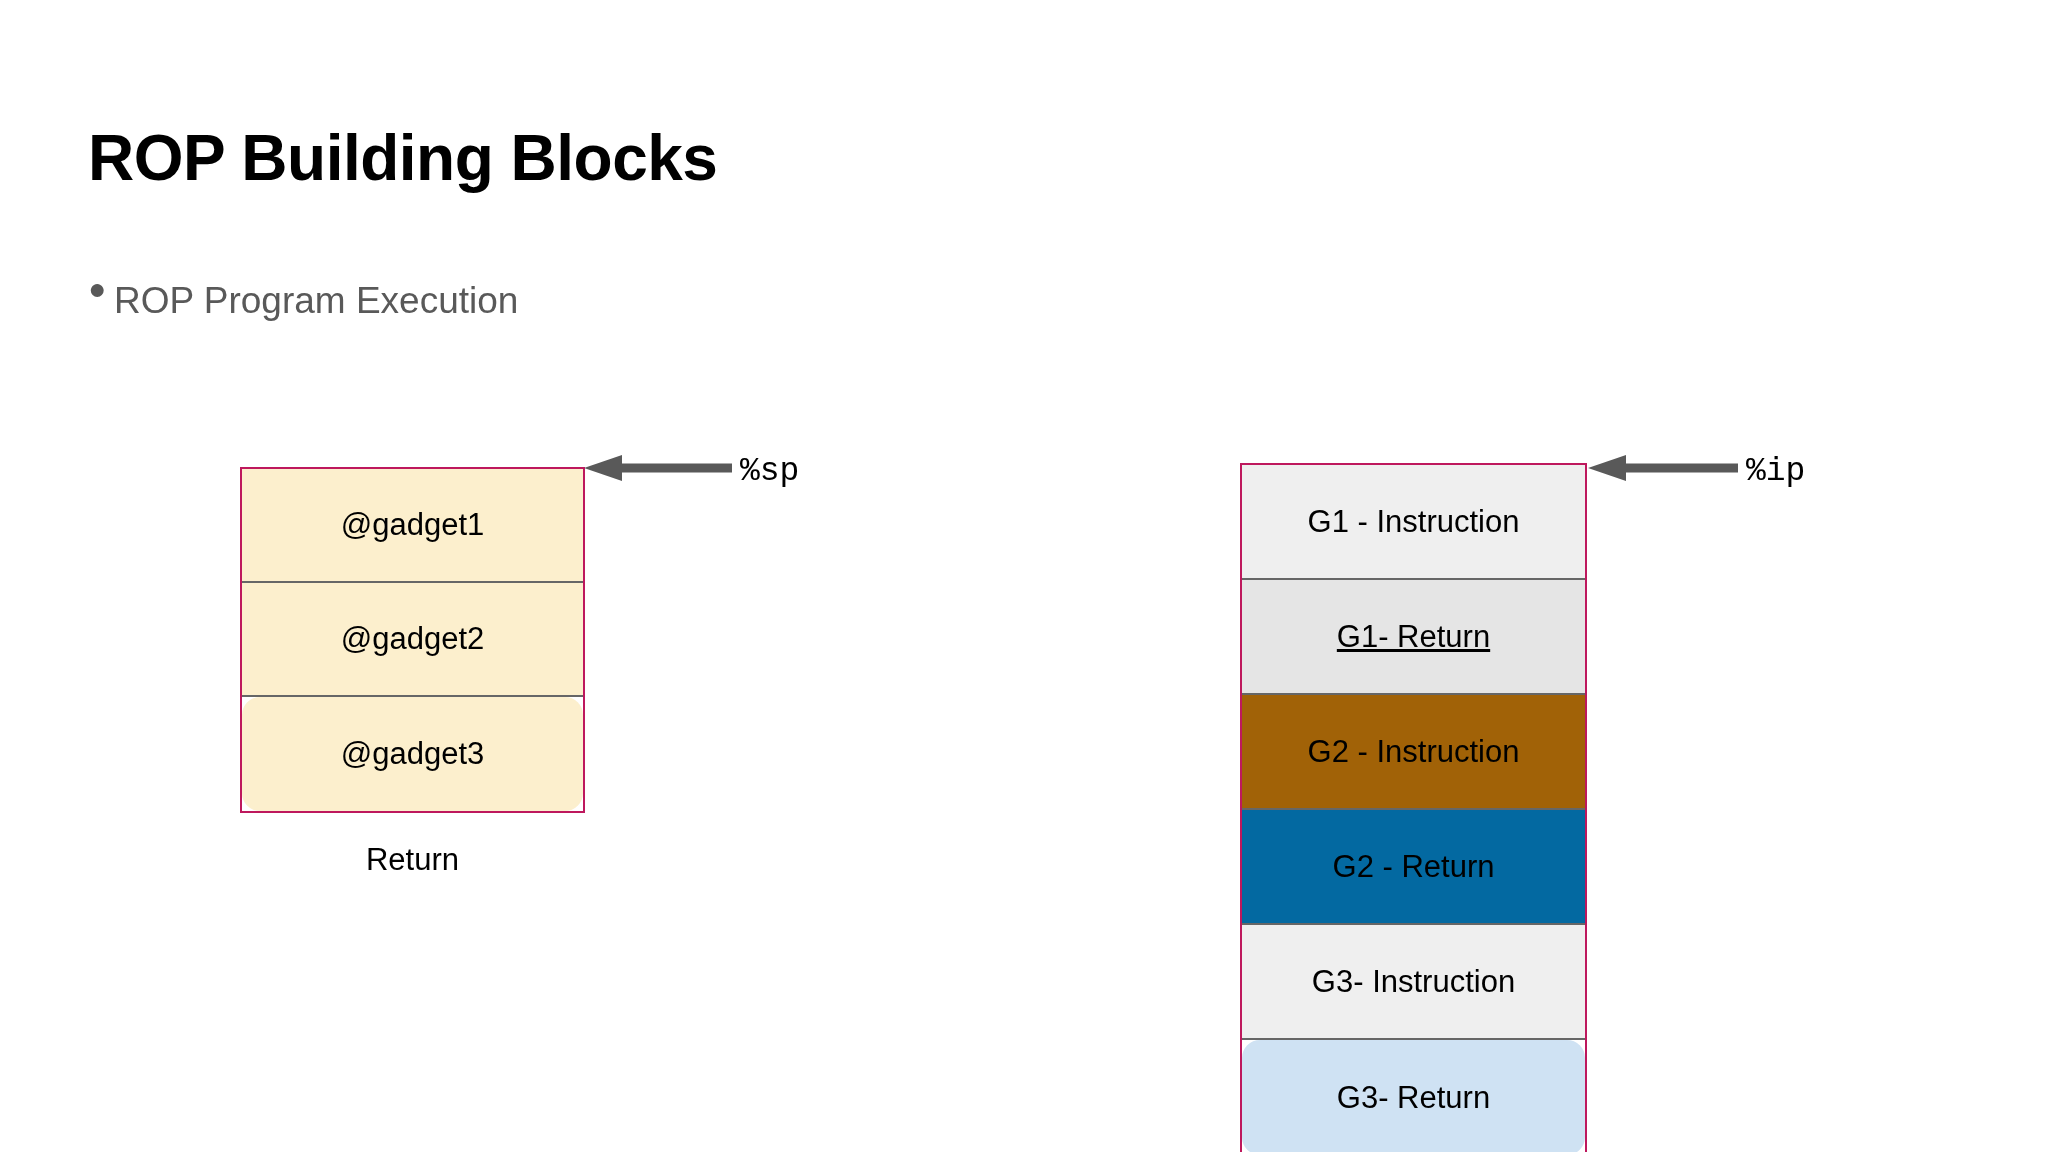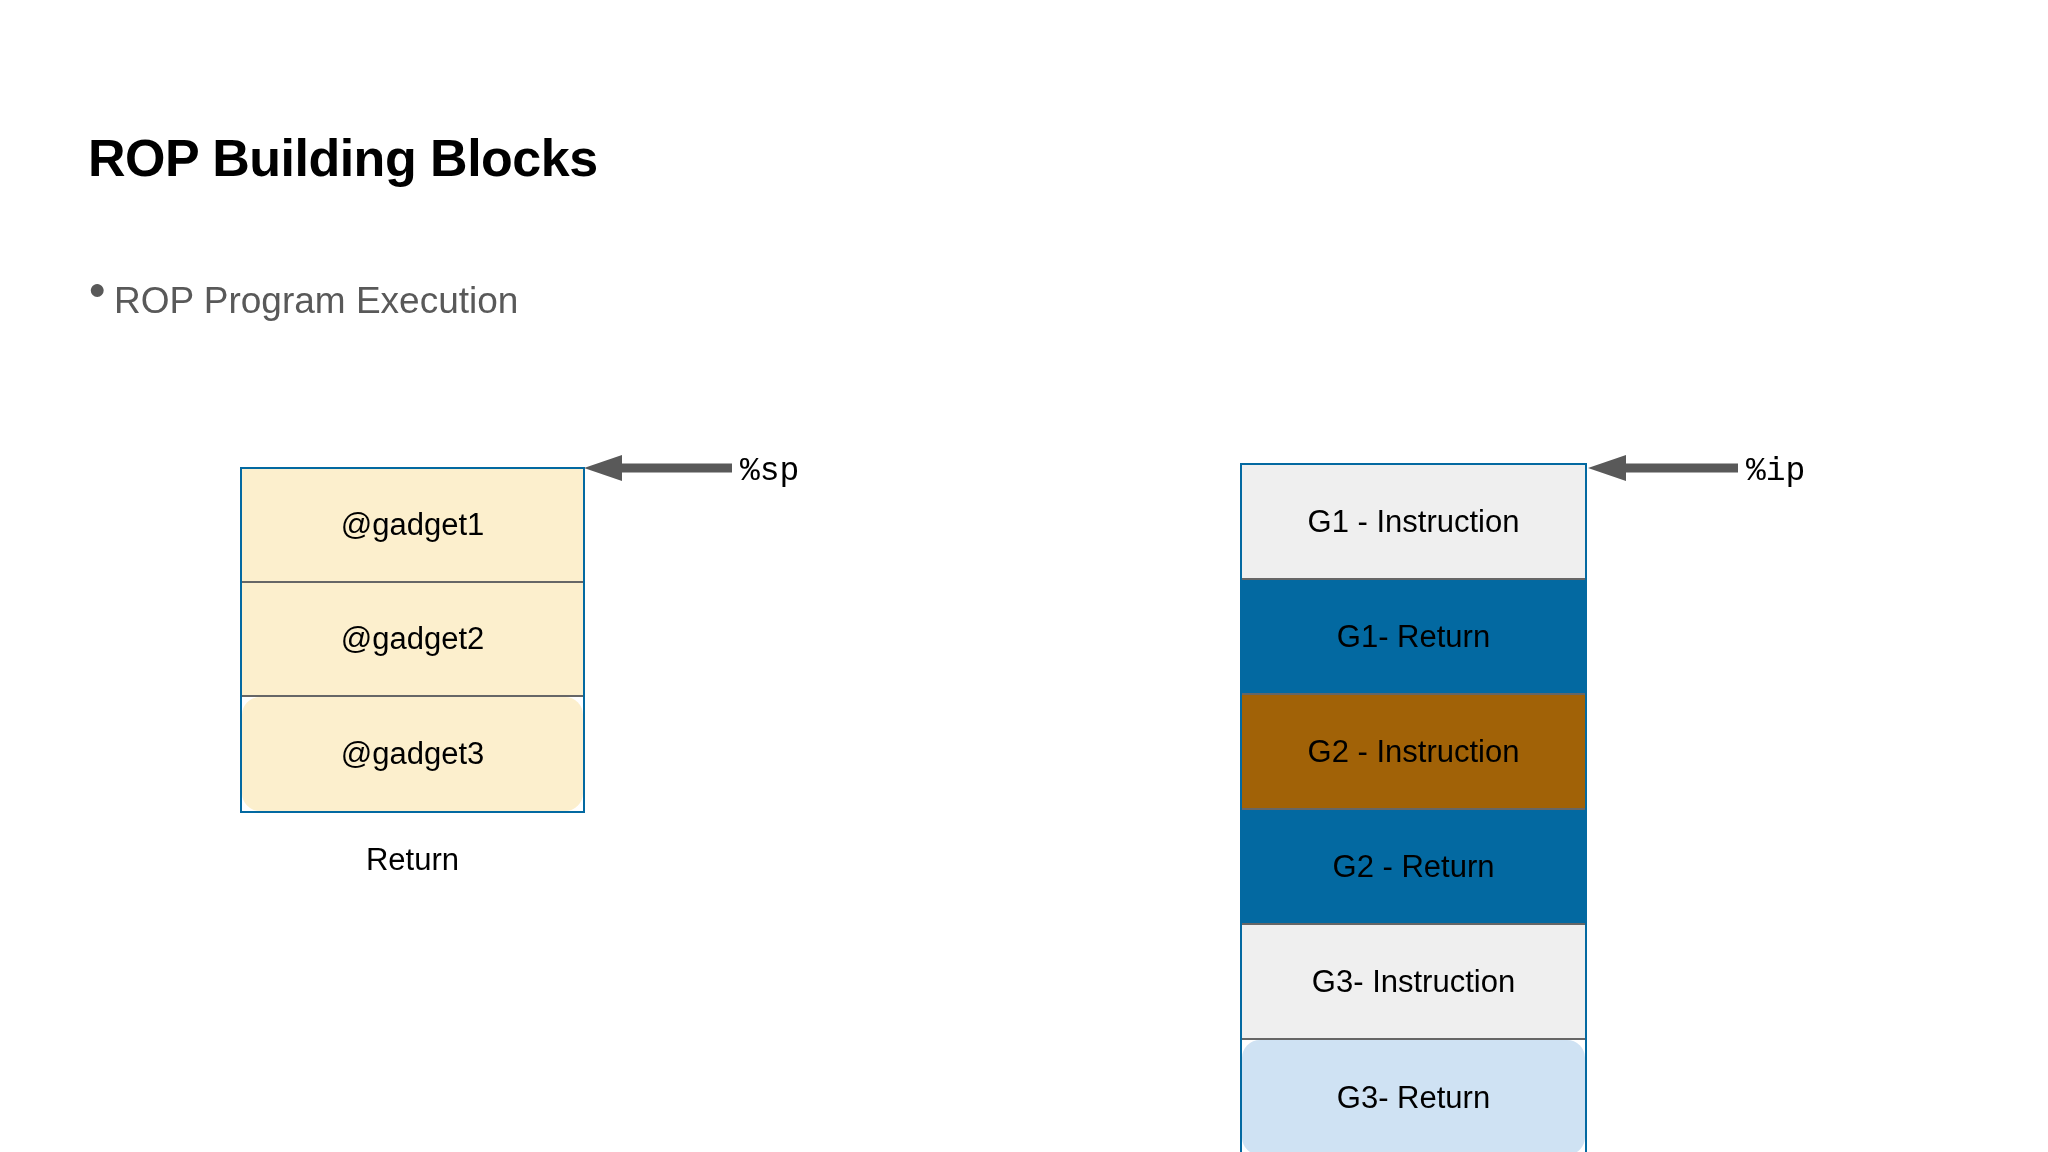--- a/index.html
+++ b/index.html
@@ -21,21 +21,21 @@
     width: 2048px;
     height: 1152px;
     background: #ffffff;
   }
 
   
   #slide-title {
     position: absolute;
     left: 88px;
     top: 119px;
-    font-size: 52px;
+    font-size: 64px;
     line-height: 78px;
     font-weight: bold;
     color: #000000;
     letter-spacing: -0.5px;
     white-space: nowrap;
   }
 
   
   #bullet-list {
     position: absolute;
@@ -61,21 +61,21 @@
     line-height: 48px;
     color: #595959;
     white-space: nowrap;
     margin-top: 12px;
   }
 
   
   .mem-column {
     position: absolute;
     box-sizing: border-box;
-    border: 2px solid #0369a1;
+    border: 2px solid #be185d;
   }
   .mem-cell {
     box-sizing: border-box;
     display: flex;
     align-items: center;
     justify-content: center;
     font-size: 31px;
     color: #000000;
     border-bottom: 2px solid #666666;
     white-space: nowrap;
@@ -153,21 +153,21 @@
   <div id="stack-caption">Return</div>
 
   <svg id="sp-arrow" class="pointer-arrow" width="152" height="26" viewBox="0 0 152 26">
     <line x1="150" y1="13" x2="38" y2="13" stroke="#595959" stroke-width="9"></line>
     <polygon points="2,13 40,0 40,26" fill="#595959"></polygon>
   </svg>
   <div id="sp-label" class="pointer-label">%sp</div>
 
   <div id="gadget-column" class="mem-column">
     <div class="mem-cell" style="background:#EFEFEF;">G1 - Instruction</div>
-    <div class="mem-cell" style="background:#0369a1;">G1- Return</div>
+    <div class="mem-cell" style="background:#e5e5e5;text-decoration:underline;">G1- Return</div>
     <div class="mem-cell" style="background:#a16207;">G2 - Instruction</div>
     <div class="mem-cell" style="background:#0369a1;">G2 - Return</div>
     <div class="mem-cell" style="background:#EFEFEF;">G3- Instruction</div>
     <div class="mem-cell" style="background:#CFE2F3;">G3- Return</div>
   </div>
 
   <svg id="ip-arrow" class="pointer-arrow" width="154" height="26" viewBox="0 0 154 26">
     <line x1="152" y1="13" x2="38" y2="13" stroke="#595959" stroke-width="9"></line>
     <polygon points="2,13 40,0 40,26" fill="#595959"></polygon>
   </svg>

